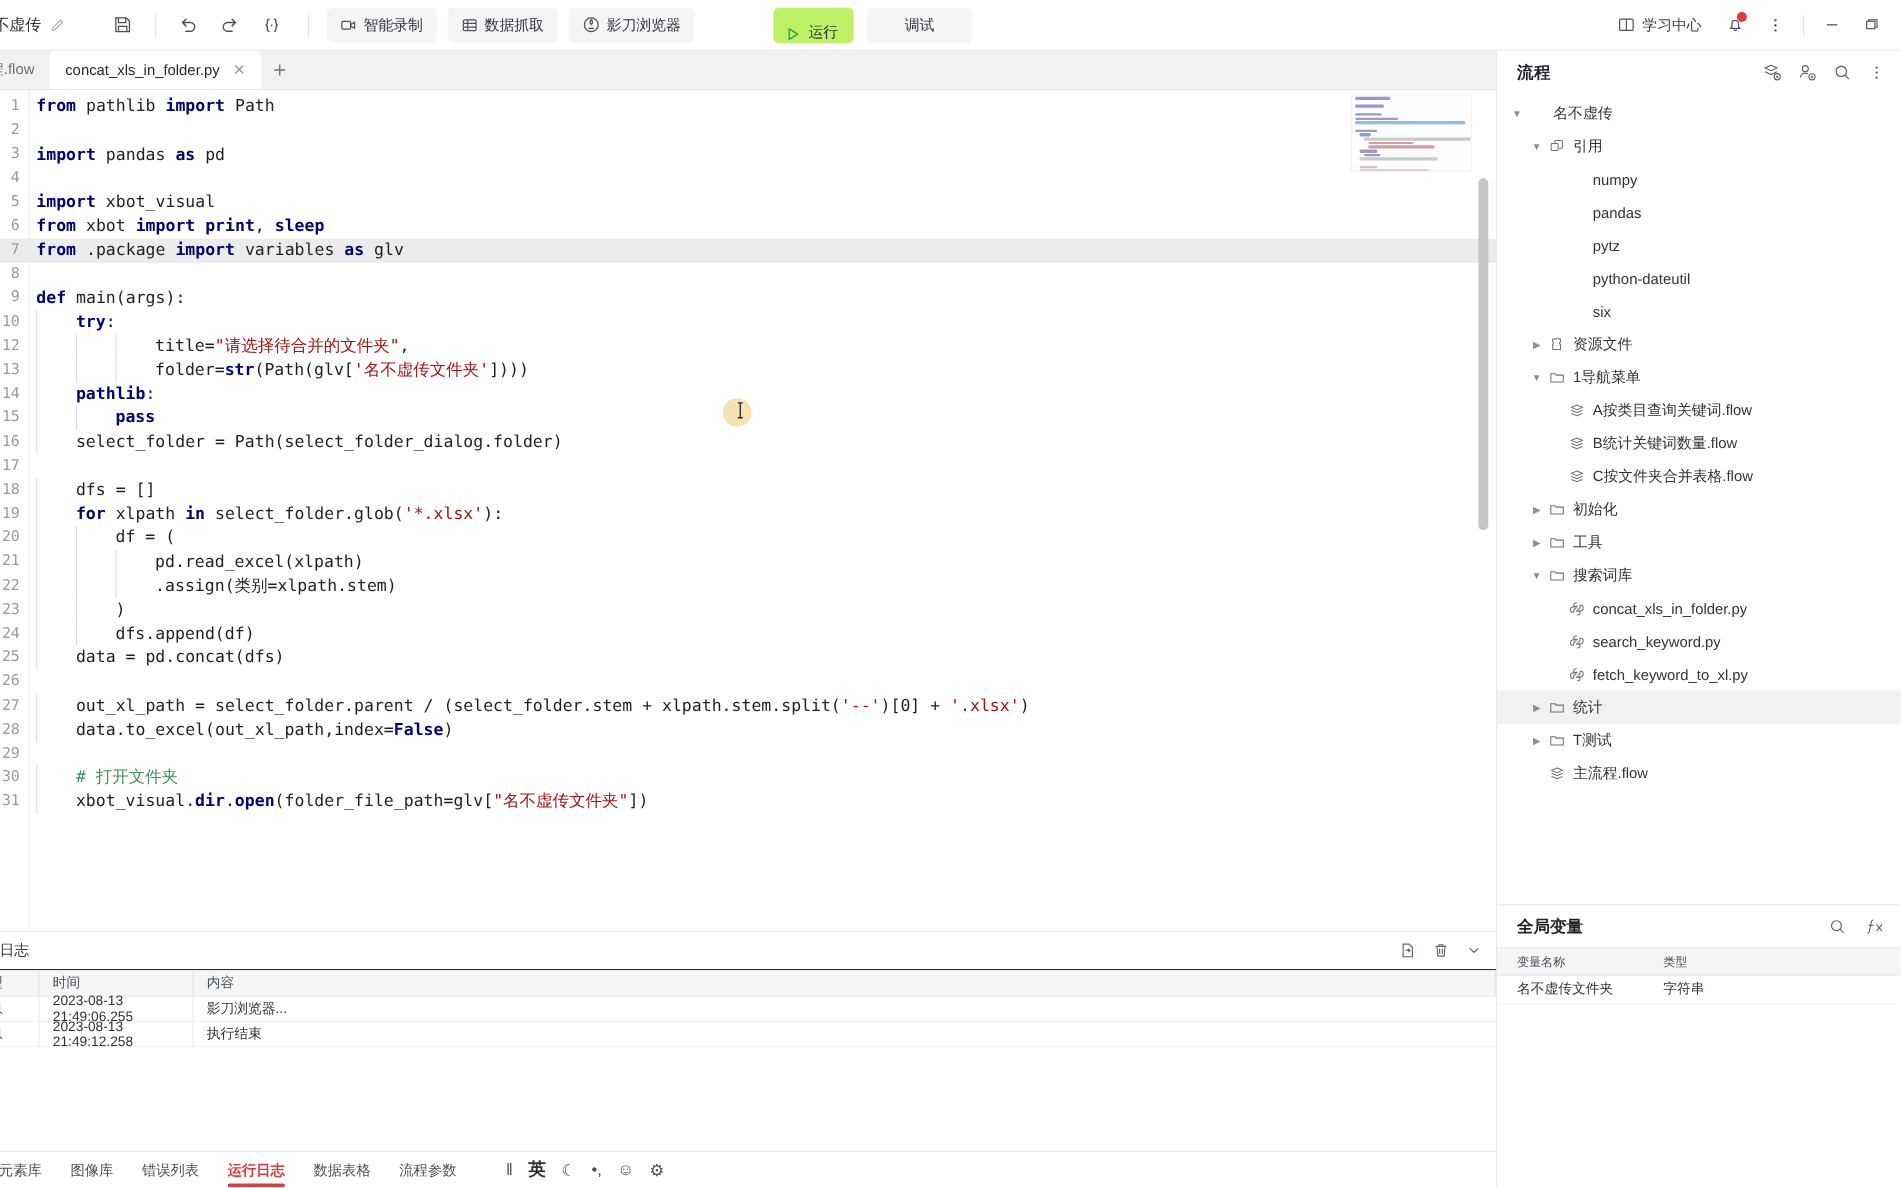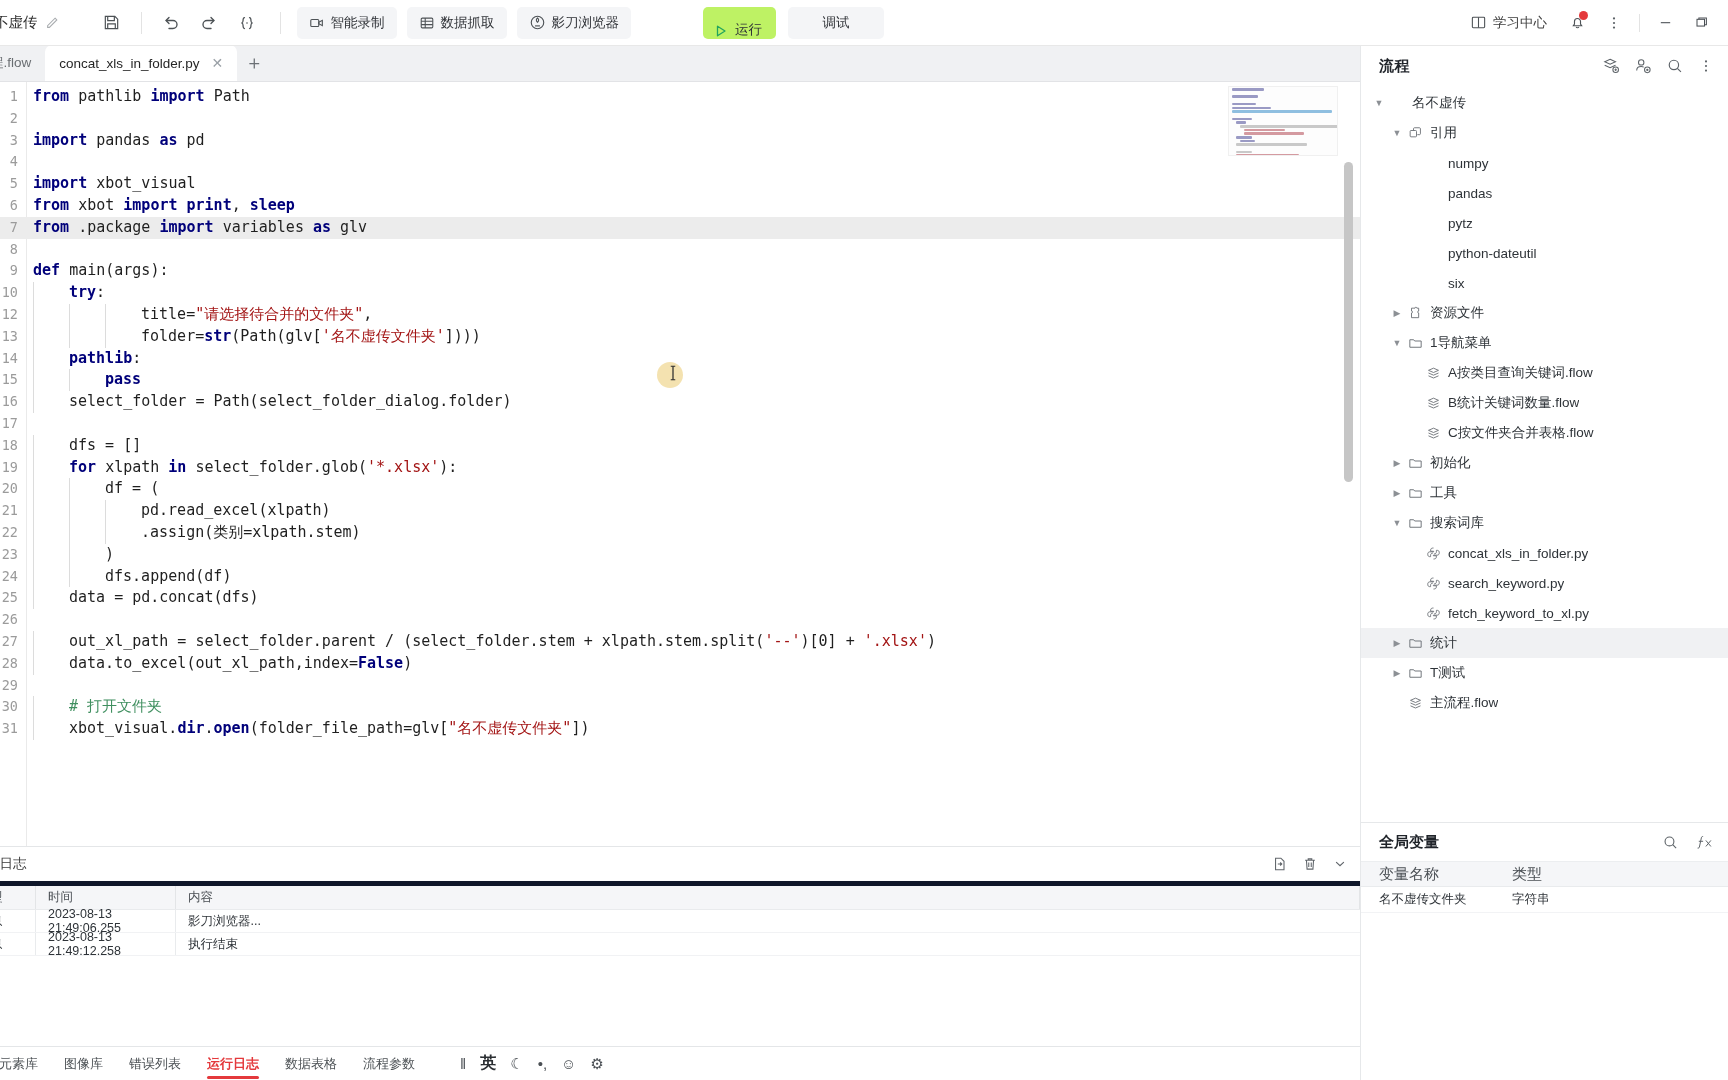--- a/index.html
+++ b/index.html
@@ -128,21 +128,21 @@
     height: 200px; min-height:200px; background: #fff;
     border-top: 1px solid #e4e6e8; display: flex; flex-direction: column;
   }
   .log-head {
     height: 34px; min-height:34px; display: flex; align-items: center;
     padding: 0 12px 0 0; font-size: 13.5px; color: #3a3a3a;
   }
   .log-title { margin-left: -14px; }
   .log-head-actions { margin-left:auto; display:flex; align-items:center; gap: 14px; color:#6a6f74; }
   .log-head-actions > div { cursor:pointer; display:flex; align-items:center; }
-  .logtable { flex:1; min-height:0; overflow:hidden; border-top:5px solid #0f172a; }
+  .logtable { flex:1; min-height:0; overflow:hidden; border-top:1px solid #0f172a; }
   .lt-head { display:flex; background: #f5f6f8; height: 24px; align-items:center;
              font-size: 12.5px; color:#4a4f54; border-bottom:1px solid #e9ebed; }
   .lt-row { display:flex; height: 23px; align-items:center; font-size: 12.5px; color:#2e3338;
             border-bottom:1px solid #f1f2f4; }
   .c-type { width: 46px; min-width:46px; padding-left: 0; margin-left:-10px; border-right:1px solid #e9ebed; height:100%; display:flex; align-items:center;}
   .c-time { width: 140px; min-width:140px; padding-left: 12px; border-right:1px solid #e9ebed; height:100%; display:flex; align-items:center;}
   .c-content { flex:1; padding-left: 12px; height:100%; display:flex; align-items:center;}
   .lt-head .c-type, .lt-head .c-time, .lt-head .c-content { border-right:1px solid #e3e5e7; }
 
   
@@ -171,21 +171,21 @@
   .tw { width: 16px; min-width:16px; display:flex; align-items:center; justify-content:center; color:#8c9095; font-size:9px;}
   .tico { width: 20px; min-width:20px; display:flex; align-items:center; justify-content:center; margin-right:5px; color:#6d7277;}
   .tlabel { overflow:hidden; text-overflow:ellipsis; }
 
   .gv-panel { height: 258px; min-height:258px; border-top:1px solid #e6e8ea; display:flex; flex-direction:column; }
   .gv-head { height: 38px; min-height:38px; display:flex; align-items:center; padding: 0 14px 0 18px; }
   .gv-title { font-size: 15px; color:#1f2329; font-weight:bold; }
   .gv-actions { margin-left:auto; display:flex; align-items:center; gap:16px; color:#5d6368;}
   .gv-actions > div { cursor:pointer; display:flex;}
   .gv-table { flex:1; min-height:0; }
-  .gv-hrow { display:flex; height:26px; align-items:center; background:#f5f6f8; font-size:15px; color:#4a4f54;
+  .gv-hrow { display:flex; height:26px; align-items:center; background:#f5f6f8; font-size:11px; color:#4a4f54;
              border-top:1px solid #eceef0; border-bottom:1px solid #e9ebed;}
   .gv-row { display:flex; height:26px; align-items:center; font-size:12.5px; color:#2e3338; border-bottom:1px solid #f2f3f5; cursor:pointer;}
   .gv-c1 { width: 145px; min-width:145px; padding-left:18px; }
   .gv-c2 { flex:1; padding-left: 6px; }
 </style>
 </head>
 <body>
 
 <div class="app">
 

